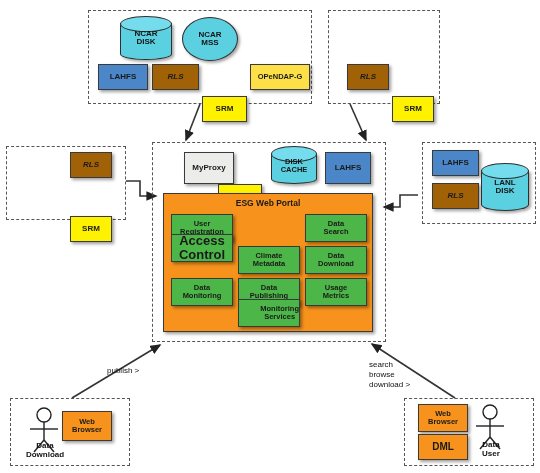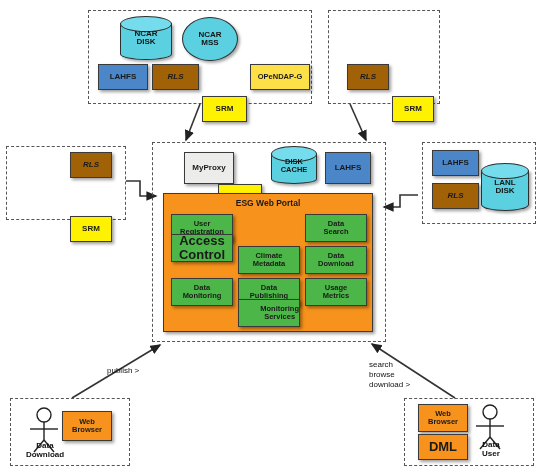--- a/index.html
+++ b/index.html
@@ -249,15 +249,15 @@
     <div>User</div>
   </div>
 
   <div class="box orange" style="left:418px;top:404px;width:48px;height:26px;font-size:7.5px;">
     <div>
       <div>Web</div>
       <div>Browser</div>
     </div>
   </div>
 
-  <div class="box orange" style="left:418px;top:434px;width:48px;height:24px;font-size:13px;">DML</div>
+  <div class="box orange" style="left:418px;top:434px;width:48px;height:24px;font-size:10px;">DML</div>
 
 </div>
 
 </body></html>

